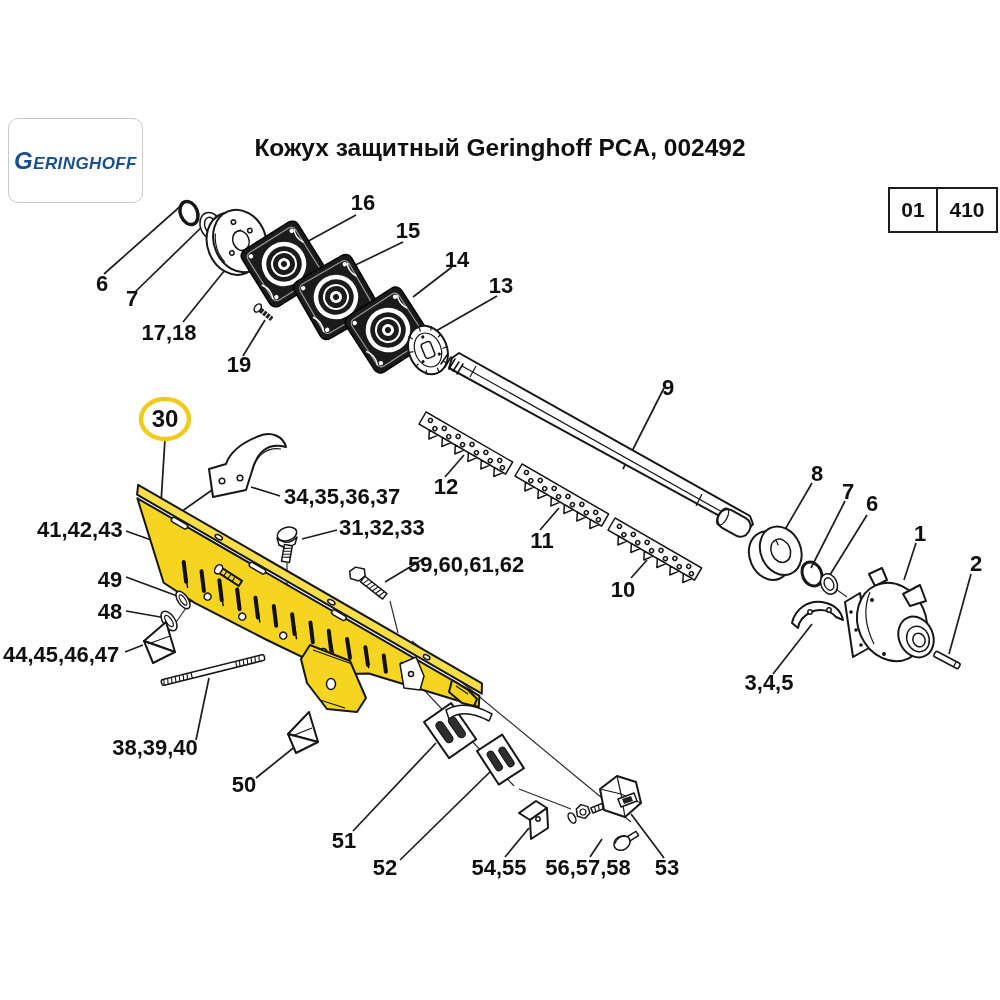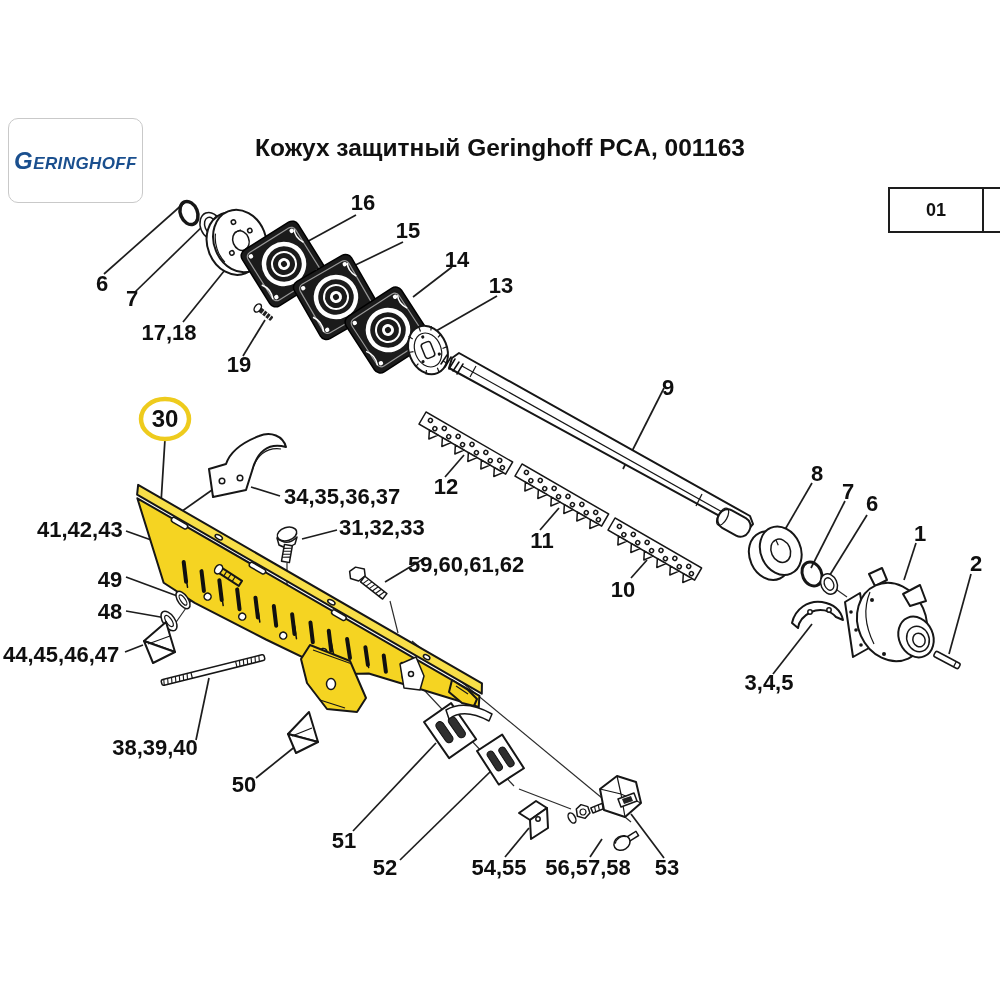--- a/index.html
+++ b/index.html
@@ -6,21 +6,21 @@
   .stage{position:relative;width:1000px;height:1000px;background:#fff;overflow:hidden;
          font-family:"Liberation Sans",sans-serif;}
   .logo-box{position:absolute;left:8px;top:118px;width:133px;height:83px;background:#fff;
             border:1.5px solid #c9c9c9;border-radius:10px;display:flex;align-items:center;justify-content:center;}
   .logo-text{display:block;color:var(--logo_blue,#1a4f8e);font-style:italic;font-weight:bold;
              font-size:17px;letter-spacing:.4px;line-height:1;}
   .logo-text::first-letter{font-size:24px;}
   .title{position:absolute;left:0;right:0;top:134px;text-align:center;color:#101010;
          font-size:24.5px;font-weight:bold;}
   .ref-box{position:absolute;left:888px;top:187px;height:46px;display:flex;border:2.5px solid #1d1d1d;box-sizing:border-box;}
-  .ref-cell{display:flex;align-items:center;justify-content:center;font-weight:bold;font-size:18px;color:#111;padding:0 23px;}
+  .ref-cell{display:flex;align-items:center;justify-content:center;font-weight:bold;font-size:21px;color:#111;padding:0 0;}
   .ref-cell.first{width:46px;border-right:2.5px solid #1d1d1d;}
   .ref-cell.second{width:58px;}
   svg{position:absolute;left:0;top:0;}
   .lbl{font-family:"Liberation Sans",sans-serif;font-size:22px;font-weight:bold;fill:#0f0f0f;}
   .leader{stroke:#1d1d1d;stroke-width:1.7;fill:none;}
   .axis{stroke:#2b2b2b;stroke-width:1.2;fill:none;}
   .wf{fill:#fff;stroke:#161616;stroke-width:2;stroke-linejoin:round;}
   .wf1{fill:#fff;stroke:#161616;stroke-width:1.5;stroke-linejoin:round;}
   .thin{fill:none;stroke:#161616;stroke-width:1.2;}
   .yf{fill:var(--highlight,#f5d422);stroke:#161616;stroke-width:2;stroke-linejoin:round;}
@@ -34,21 +34,21 @@
 </style>
 </head>
 <body>
 
 <div class="stage">
 
   <div class="logo-box">
     <span class="logo-text">GERINGHOFF</span>
   </div>
 
-  <div class="title">Кожух защитный Geringhoff PCA, 001163</div>
+  <div class="title">Кожух защитный Geringhoff PCA, 002492</div>
 
   <div class="ref-box">
     <div class="ref-cell first">01</div>
     <div class="ref-cell second">410</div>
   </div>
 
   <svg width="1000" height="1000" viewBox="0 0 1000 1000">
 
     <defs>
       <g id="hangerDef">

